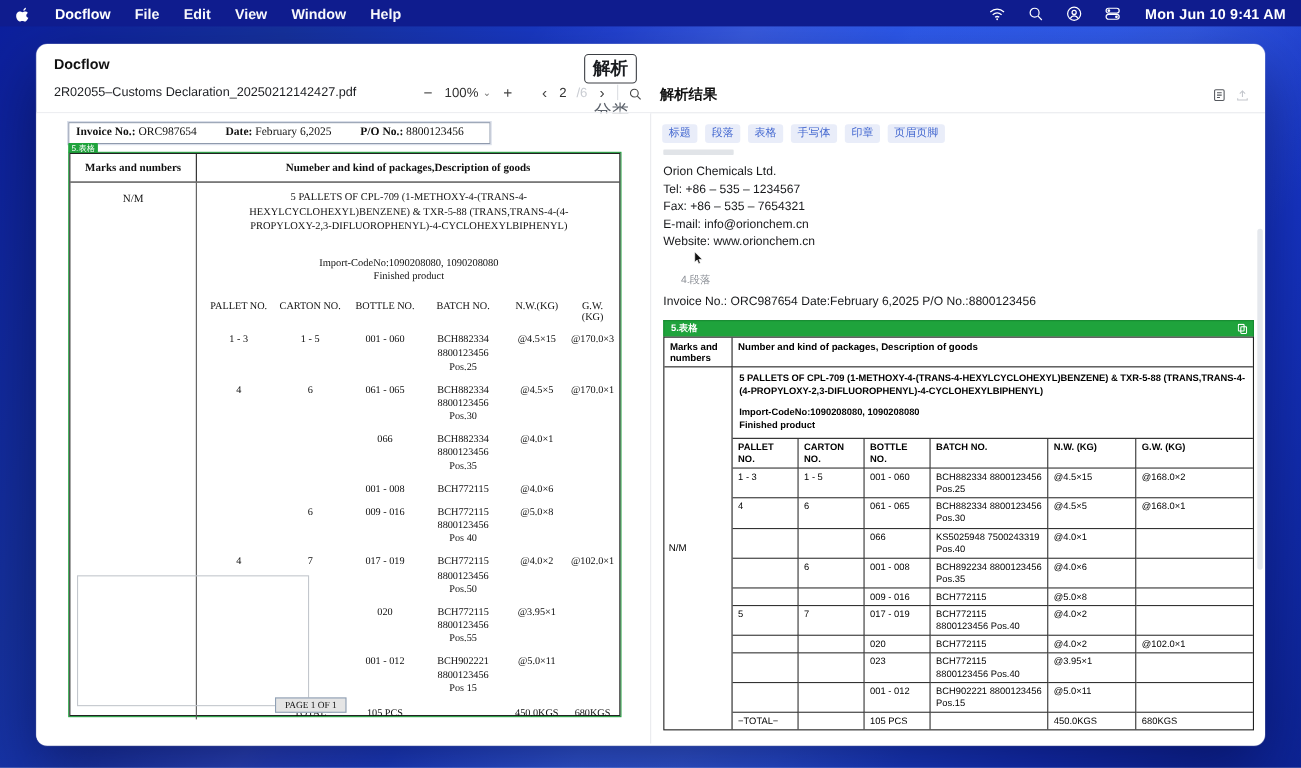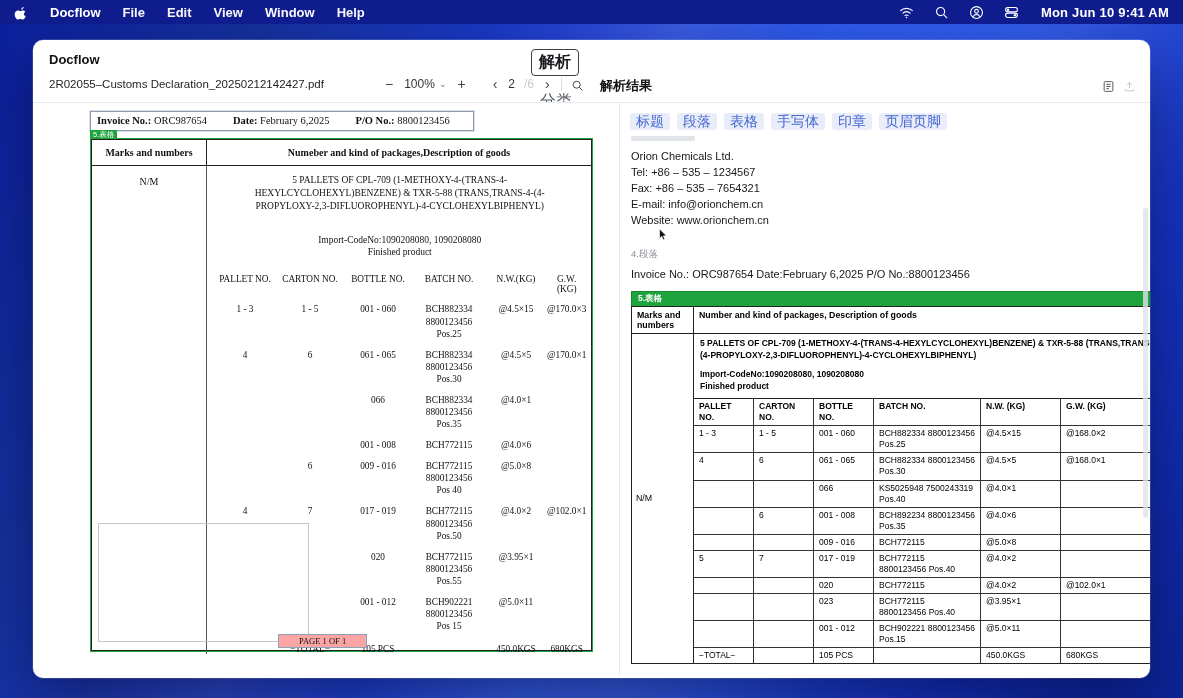--- a/index.html
+++ b/index.html
@@ -39,21 +39,21 @@
   .caret{ font-size:9px; color:#777; margin-left:-5px;}
   .pg-sep{ color:#c9ccd2; }
   .vsep{ width:1px; height:14px; background:#dcdee3;}
   .tb-search svg{ width:13px; height:13px; stroke:#444; fill:none; stroke-width:1.8; display:block; margin-top:2px;}
   .results-head{ position:absolute; left:567px; top:7px; right:14px; display:flex; align-items:center;}
   .results-title{ font-size:13px; font-weight:bold; color:#111;}
   .rh-icons{ margin-left:auto; display:flex; gap:8px; align-items:center;}
   .rh-icons svg{ width:13px; height:13px; display:block;}
 
   .content{ display:flex; height:573px; }
-  .pdf-pane{ width:559px; border-right:1px solid #e9eaee; position:relative; overflow:hidden; background:#fff;margin-left:28px;}
+  .pdf-pane{ width:559px; border-right:1px solid #e9eaee; position:relative; overflow:hidden; background:#fff;}
   .results-pane{ flex:1; position:relative; overflow:hidden; padding:6px 14px 0 8px;}
 
   
   .pdf-doc{ font-family:"Liberation Serif", serif; color:#111; padding:8px 0 0 29px; width:532px;}
   .inv-box{ width:384px; border:1.5px solid #8f9aad; outline:1px solid #d8dde8; padding:3px 8px 4px 6px;
     font-size:10.5px; display:flex; gap:26px; white-space:nowrap;}
   .inv-box b{ font-weight:bold;}
   .region{ position:relative; margin-top:7px; border:1.5px solid #1fa33c; width:503px; height:514px;}
   .region-tag{ position:absolute; top:-9px; left:-1px; background:#1fa33c; color:#fff; font-family:"Liberation Sans",sans-serif;
     font-size:7.5px; line-height:9px; padding:0 3px; border-radius:1px;}
@@ -65,30 +65,30 @@
   .marks-cell{ border-right:1px solid #555; text-align:center; font-size:10px; padding-top:10px;}
   .goods-cell{ padding:8px 6px 0 6px; font-size:9.5px;}
   .pdesc{ text-align:center; white-space:pre-line; line-height:1.35; font-size:9.5px;}
   .pimp{ text-align:center; margin-top:23px;}
   .pfin{ text-align:center; margin-top:2px;}
   .pcols{ display:grid; grid-template-columns:64px 66px 70px 72px 62px 1fr; margin-top:17px; text-align:center; font-size:9.3px;}
   .prows .r{ display:grid; grid-template-columns:64px 66px 70px 72px 62px 1fr; margin-top:9px; text-align:center;}
   .prows .c{ white-space:pre-line; line-height:1.3; font-size:9.3px;}
   .ptotal{ display:grid; grid-template-columns:64px 66px 70px 72px 62px 1fr; margin-top:12px; text-align:center; font-size:9.3px;}
   .stamp-box{ position:absolute; left:7px; bottom:9px; width:211px; height:119px; border:1.5px solid #c3c7cd;}
-  .page-foot{ position:absolute; left:187px; bottom:3px; border:1px solid #8fa0b5; font-size:8.5px; padding:1px 20px; background:#fca5a5;}
+  .page-foot{ position:absolute; left:187px; bottom:3px; border:1px solid #8fa0b5; font-size:8.5px; padding:1px 8px; background:#e5e5e5;}
 
   
   .chips{ display:flex; gap:7px; margin:4px 0 0 2px; position:relative; z-index:2;}
-  .chip{ background:#e9edf9; color:#4468d0; font-size:14px; padding:2px 6px; border-radius:3px; line-height:13px;}
+  .chip{ background:#e9edf9; color:#4468d0; font-size:10px; padding:2px 6px; border-radius:3px; line-height:13px;}
   .remnant{ height:5px; width:64px; background:#c8cdd6; opacity:.55; border-radius:1px; margin:6px 0 0 3px;}
   .addr{ margin:8px 0 0 3px; font-size:11px; color:#17181b; line-height:1.45;}
   .cursor-wrap{ height:12px; margin-left:30px;}
   .cursor-wrap svg{ width:10px; height:12px; display:block;}
-  .sec-label{ font-size:9.5px; color:#8b8f96; margin:7px 0 0 3px;}
+  .sec-label{ font-size:9.5px; color:#8b8f96; margin:7px 0 0 19px;}
   .sec-text{ font-size:11px; color:#17181b; margin:7px 0 0 3px;}
 
   .rtable-wrap{ margin:11px 0 0 3px; width:537px;}
   .green-bar{ height:15px; background:#1fa33c; display:flex; align-items:center; padding:0 5px 0 6px;
     border:1px solid #178a30; border-bottom:none;}
   .green-bar .gtag{ color:#fff; font-size:8.5px; font-weight:bold;}
   .green-bar .gcopy{ margin-left:auto;}
   .green-bar .gcopy svg{ width:9px; height:10px; display:block; stroke:#fff; fill:none; stroke-width:1.3;}
   .outer{ border:1px solid #222; }
   .o-head{ display:grid; grid-template-columns:62px 1fr;}

